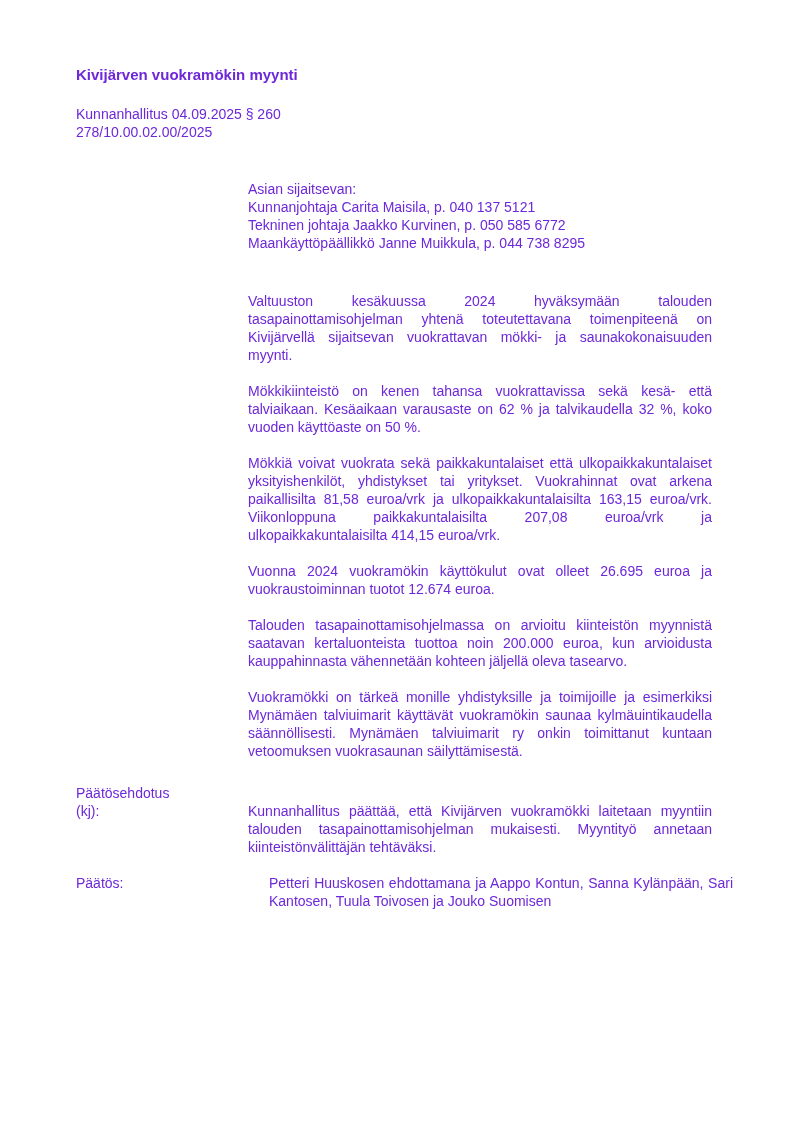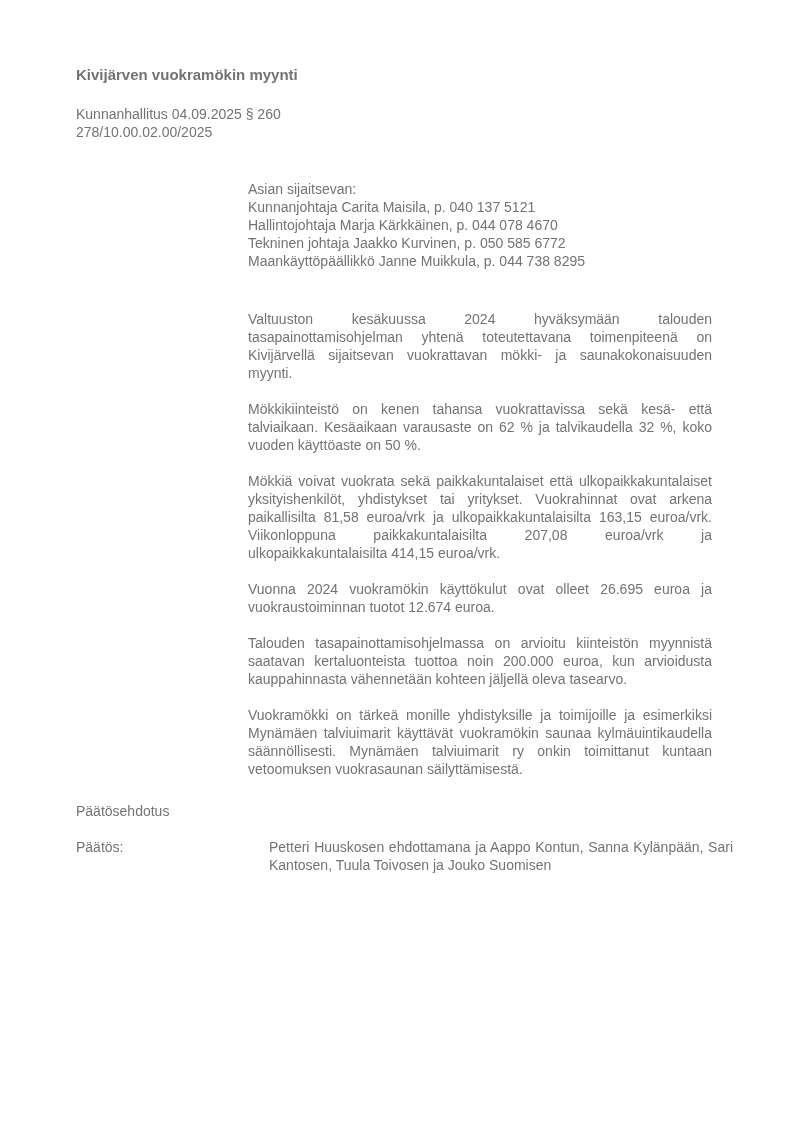--- a/index.html
+++ b/index.html
@@ -6,21 +6,21 @@
     margin: 0;
     padding: 0;
     background: #ffffff;
   }
   .page {
     position: relative;
     width: 794px;
     height: 1122px;
     box-sizing: border-box;
     background: #ffffff;
-    color: #737373;
+    color: #6d28d9;
     font-family: "Liberation Sans", "DejaVu Sans", sans-serif;
     font-size: 14px;
     line-height: 18px;
     padding: 66px 82px 0 76px;
     overflow: hidden;
   }
   .doc-title {
     font-size: 15px;
     font-weight: bold;
     margin: 0 0 21px 0;
@@ -78,39 +78,44 @@
   <p class="header-line">Kunnanhallitus  04.09.2025 § 260</p>
   <p class="header-line">278/10.00.02.00/2025</p>
 
   <div class="row preparer-row">
     <div class="label-col"></div>
     <div class="content-col">
 
       <div class="preparer-block">
         <p class="preparer-line">Asian sijaitsevan:</p>
         <p class="preparer-line">Kunnanjohtaja  Carita Maisila, p. 040 137 5121</p>
-        <p class="preparer-line">Hallintojohtaja  Marja Kärkkäinen, p. 044 078 4670</p>
         <p class="preparer-line">Tekninen  johtaja Jaakko Kurvinen,  p. 050 585 6772</p>
         <p class="preparer-line">Maankäyttöpäällikkö  Janne Muikkula, p. 044 738 8295</p>
       </div>
 
       <p class="body-par">Valtuuston kesäkuussa 2024 hyväksymään talouden tasapainottamisohjelman yhtenä toteutettavana toimenpiteenä on Kivijärvellä sijaitsevan vuokrattavan mökki- ja saunakokonaisuuden myynti.</p>
       <p class="body-par">Mökkikiinteistö on kenen tahansa vuokrattavissa sekä kesä- että talviaikaan. Kesäaikaan varausaste on 62 % ja talvikaudella 32 %, koko vuoden käyttöaste on 50 %.</p>
       <p class="body-par">Mökkiä voivat vuokrata sekä paikkakuntalaiset että ulkopaikkakuntalaiset yksityishenkilöt, yhdistykset tai yritykset. Vuokrahinnat ovat arkena paikallisilta 81,58 euroa/vrk ja ulkopaikkakuntalaisilta 163,15 euroa/vrk. Viikonloppuna paikkakuntalaisilta 207,08 euroa/vrk ja ulkopaikkakuntalaisilta 414,15 euroa/vrk.</p>
       <p class="body-par">Vuonna 2024 vuokramökin käyttökulut ovat olleet 26.695 euroa ja vuokraustoiminnan tuotot 12.674 euroa.</p>
       <p class="body-par">Talouden tasapainottamisohjelmassa on arvioitu kiinteistön myynnistä saatavan kertaluonteista tuottoa noin 200.000 euroa, kun arvioidusta kauppahinnasta vähennetään kohteen jäljellä oleva tasearvo.</p>
       <p class="body-par">Vuokramökki on tärkeä monille yhdistyksille ja toimijoille ja esimerkiksi Mynämäen talviuimarit käyttävät vuokramökin saunaa kylmäuintikaudella säännöllisesti. Mynämäen talviuimarit ry onkin toimittanut kuntaan vetoomuksen vuokrasaunan säilyttämisestä.</p>
 
     </div>
   </div>
 
   <div class="row decision-proposal-label-row">
     <div class="label-col">Päätösehdotus</div>
   </div>
 
+  <div class="row">
+    <div class="label-col">(kj):</div>
+    <div class="content-col">
+      <p class="decision-text">Kunnanhallitus päättää, että Kivijärven vuokramökki laitetaan myyntiin talouden tasapainottamisohjelman mukaisesti. Myyntityö annetaan kiinteistönvälittäjän tehtäväksi.</p>
+    </div>
+  </div>
 
   <div class="row decision-row">
     <div class="label-col">Päätös:</div>
     <div class="content-col">
       <p class="decision-text">Petteri Huuskosen ehdottamana ja Aappo Kontun, Sanna Kylänpään, Sari Kantosen, Tuula Toivosen ja Jouko Suomisen</p>
     </div>
   </div>
 
 </div>
 

